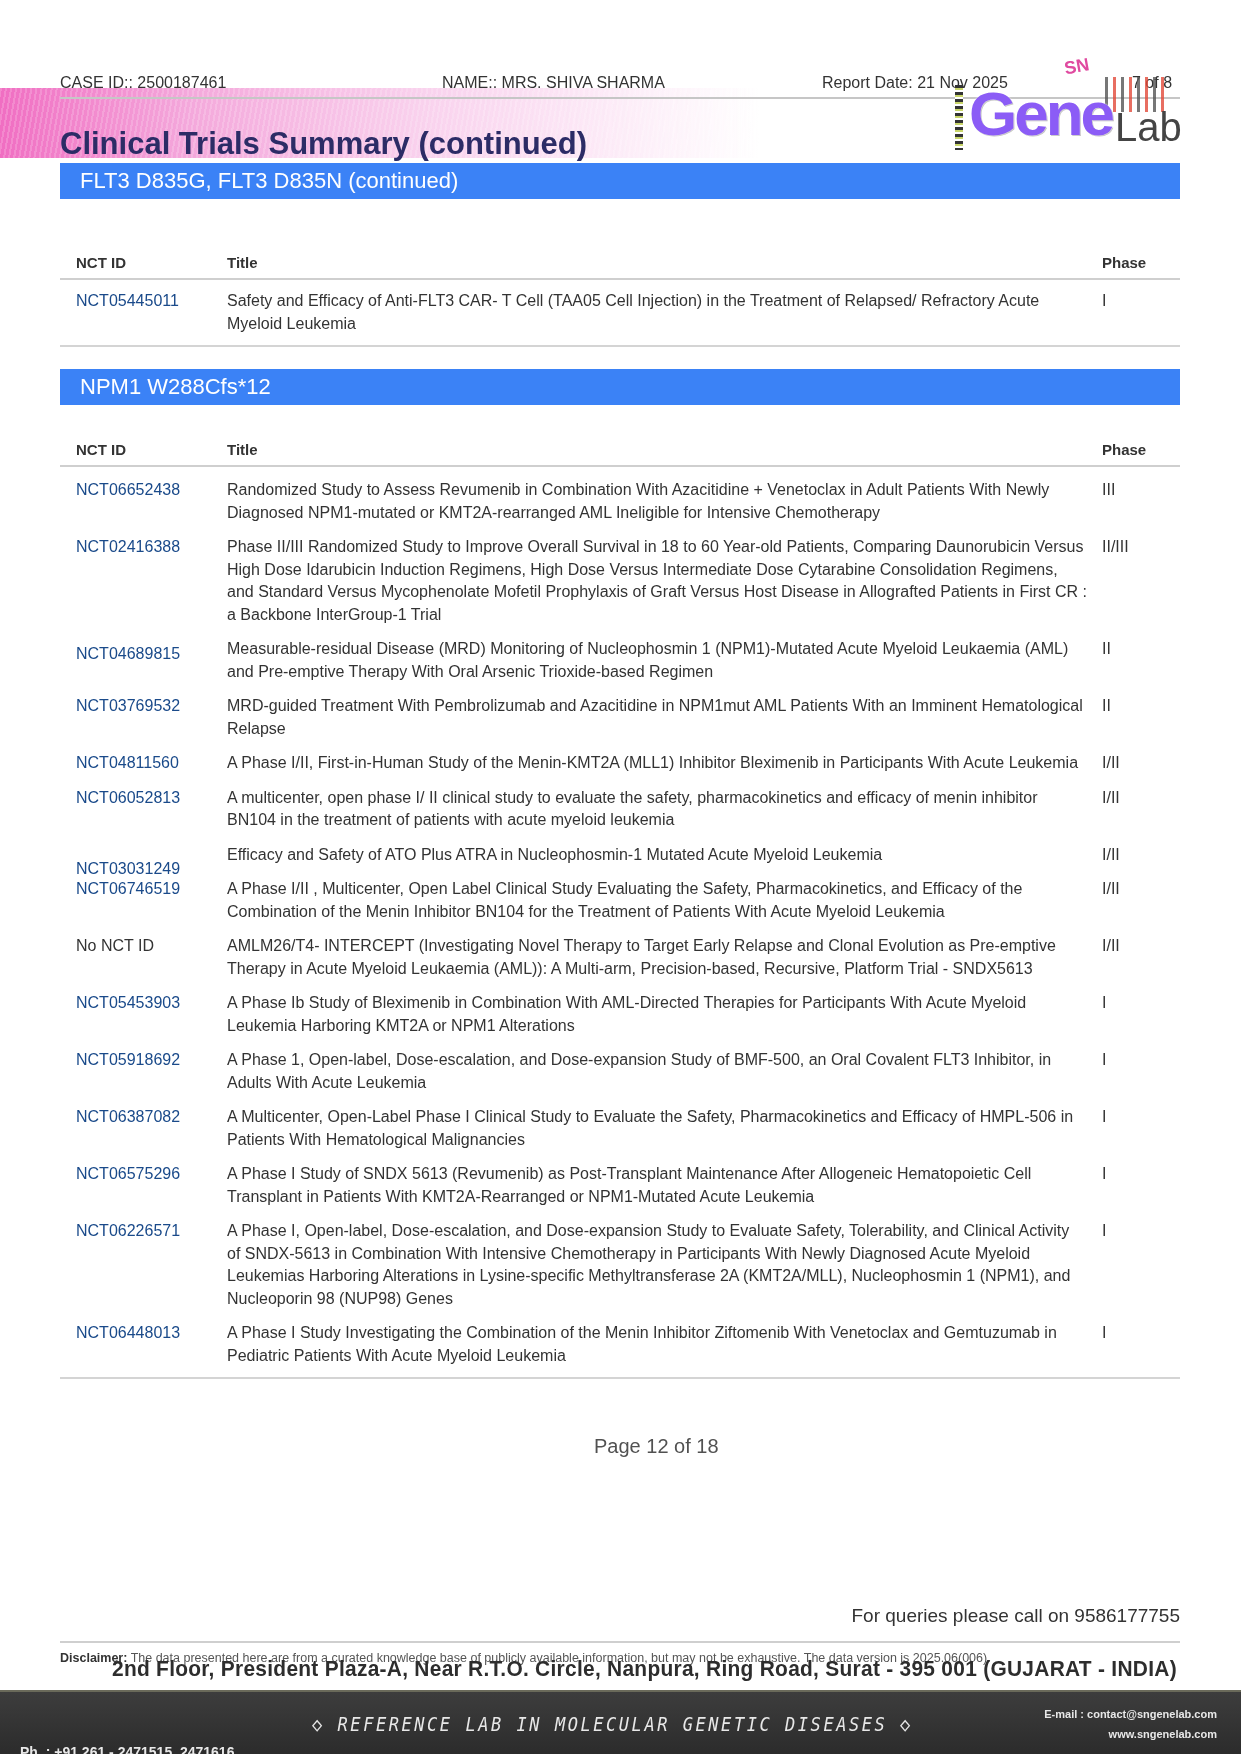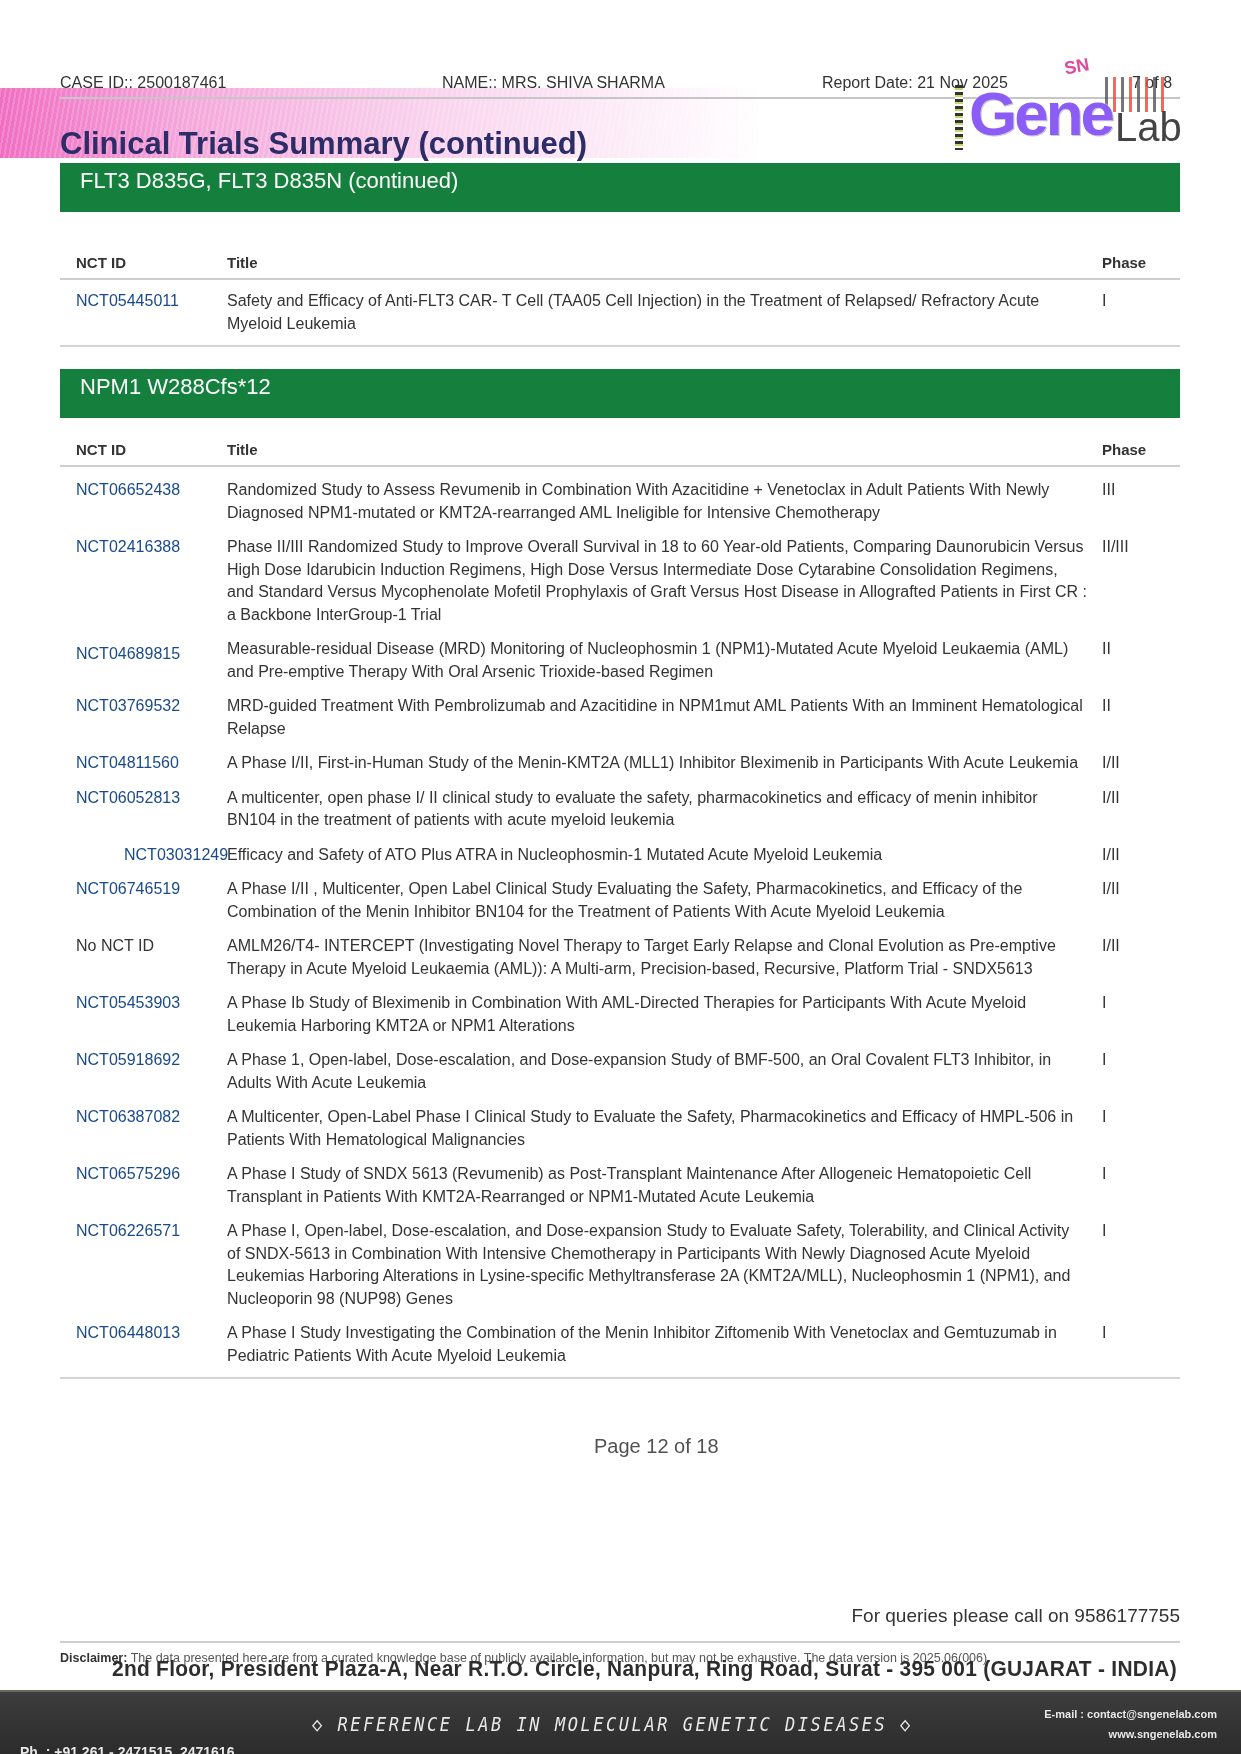--- a/index.html
+++ b/index.html
@@ -49,21 +49,21 @@
   .logo .barcode {
     position: absolute; top: 30px; width: 8px; height: 65px;
     background: repeating-linear-gradient(180deg, #333 0 3px, #c9d66a 3px 5px, #fff 5px 7px);
   }
   .logo .bars2 {
     position: absolute; left: 150px; top: 22px; width: 60px; height: 35px;
     background: repeating-linear-gradient(90deg, #555 0 3px, transparent 3px 8px, #e24a3a 8px 11px, transparent 11px 16px);
     opacity: 0.8;
   }
   .section-bar {
-    position: absolute; left: 60px; width: 1120px; height: 49px; background: #15803d;
+    position: absolute; left: 60px; width: 1120px; height: 36px; background: #3b82f6;
     color: #fff; font-size: 22px; line-height: 36px; box-sizing: border-box; padding-left: 20px;
   }
   .tbl { position: absolute; left: 60px; width: 1120px; }
   .thead {
     position: relative; height: 28px; border-bottom: 2px solid #cfcfcf; font-size: 15px; font-weight: bold; color: #333;
   }
   .thead span { position: absolute; top: 4px; }
   .c1 { left: 16px; }
   .c2 { left: 167px; }
   .c3 { left: 1042px; }
@@ -171,21 +171,21 @@
         <span class="id" style="top: 12px;">NCT04811560</span>
         <div class="title">A Phase I/II, First-in-Human Study of the Menin-KMT2A (MLL1) Inhibitor Bleximenib in Participants With Acute Leukemia</div>
         <span class="phase" style="top: 12px;">I/II</span>
       </div>
       <div class="trow" style="padding-top: 12px; padding-bottom: 0px;">
         <span class="id" style="top: 12px;">NCT06052813</span>
         <div class="title">A multicenter, open phase I/ II clinical study to evaluate the safety, pharmacokinetics and efficacy of menin inhibitor BN104 in the treatment of patients with acute myeloid leukemia</div>
         <span class="phase" style="top: 12px;">I/II</span>
       </div>
       <div class="trow" style="padding-top: 12px; padding-bottom: 0px;">
-        <span class="id" style="top: 12px; margin-left: 48px;">NCT03031249</span>
+        <span class="id" style="top: 26px;">NCT03031249</span>
         <div class="title">Efficacy and Safety of ATO Plus ATRA in Nucleophosmin-1 Mutated Acute Myeloid Leukemia</div>
         <span class="phase" style="top: 12px;">I/II</span>
       </div>
       <div class="trow" style="padding-top: 12px; padding-bottom: 0px;">
         <span class="id" style="top: 12px;">NCT06746519</span>
         <div class="title">A Phase I/II , Multicenter, Open Label Clinical Study Evaluating the Safety, Pharmacokinetics, and Efficacy of the Combination of the Menin Inhibitor BN104 for the Treatment of Patients With Acute Myeloid Leukemia</div>
         <span class="phase" style="top: 12px;">I/II</span>
       </div>
       <div class="trow" style="padding-top: 12px; padding-bottom: 0px;">
         <span class="id plain" style="top: 12px;">No NCT ID</span>

